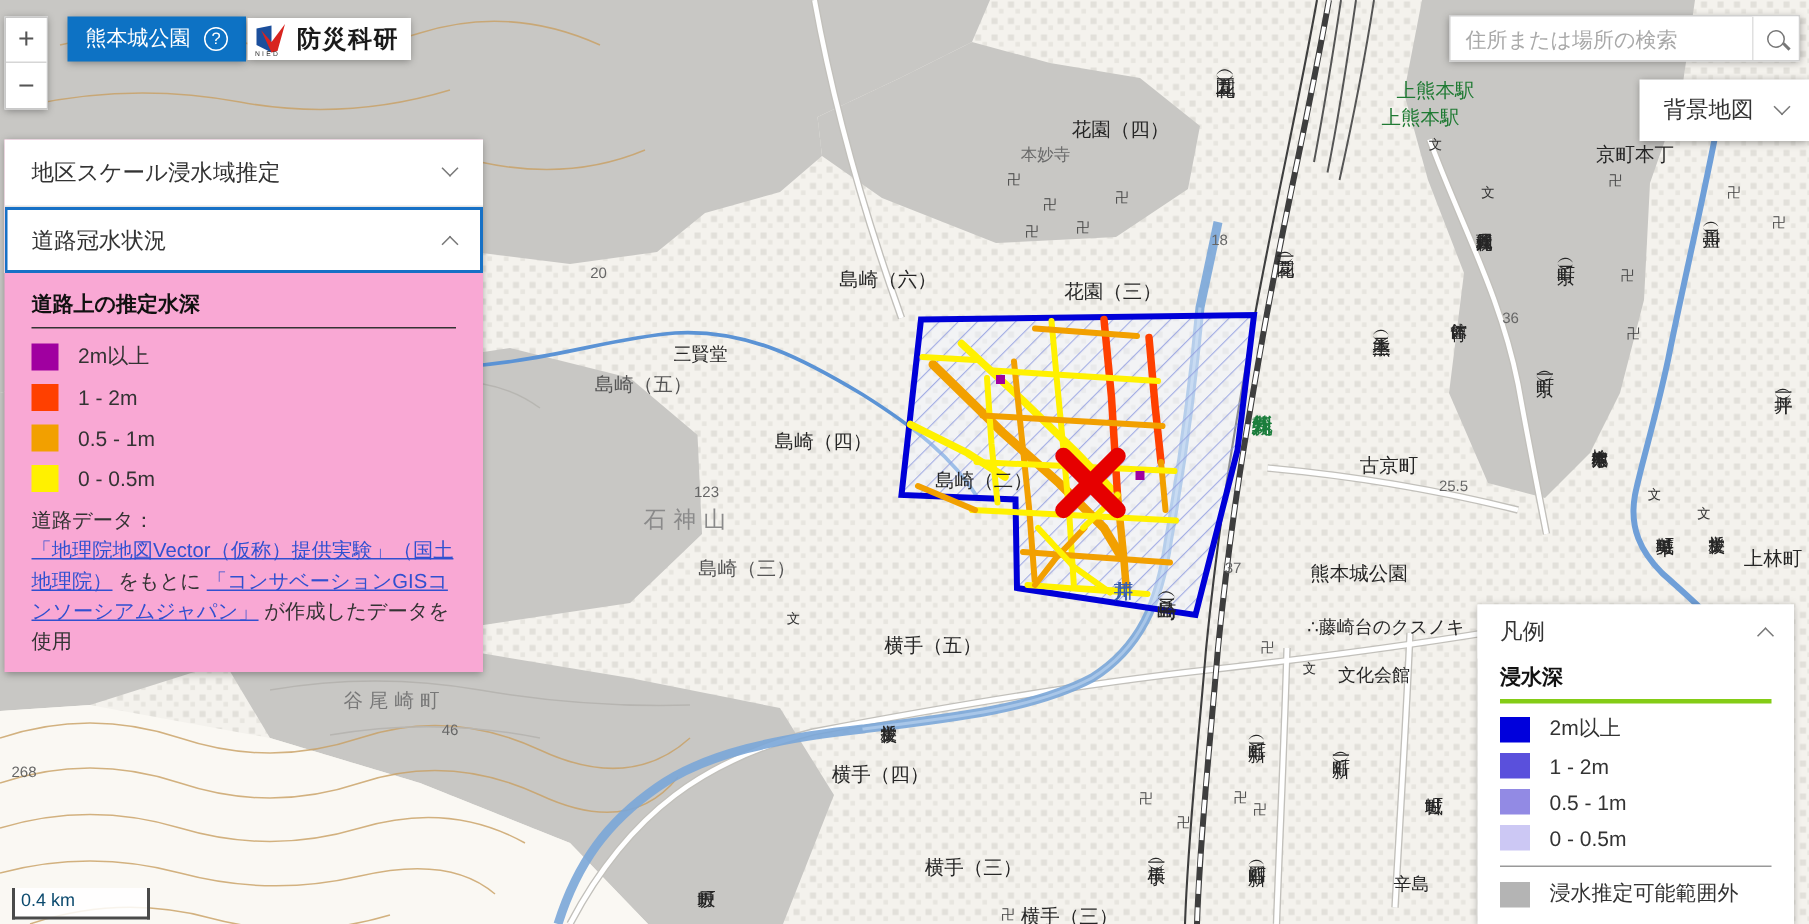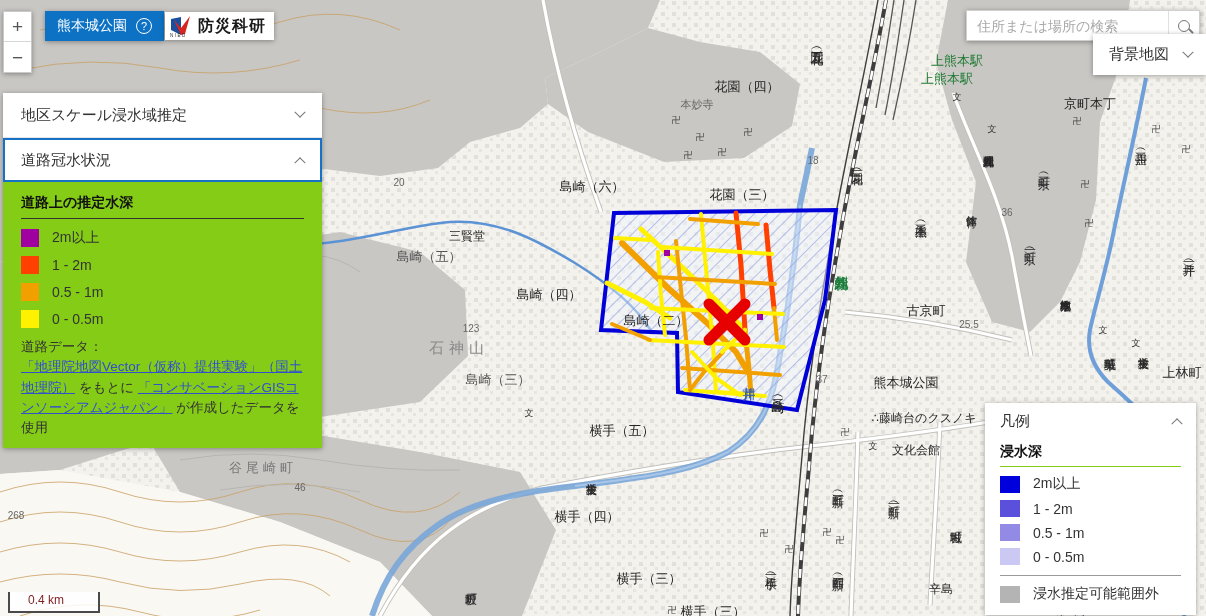--- a/index.html
+++ b/index.html
@@ -37,55 +37,55 @@
 
   #search-box { position:absolute; left:966px; top:10px; width:234px; height:31px; background:#fff; border:1px solid #d0d0d0;
     display:flex; align-items:center; }
   #search-input { flex:1; height:100%; border:none; outline:none; padding:0 10px; font-size:14px; color:#333; background:transparent; }
   #search-input::placeholder { color:#a9a9a9; }
   #search-btn { width:33px; height:100%; border:none; border-left:1px solid #e0e0e0; background:#fff; cursor:pointer;
     display:flex; align-items:center; justify-content:center; }
   .mag { position:relative; width:12px; height:12px; border:1.8px solid #777; border-radius:50%; }
   .mag::after { content:""; position:absolute; width:6px; height:1.8px; background:#777; transform:rotate(45deg); right:-5px; bottom:-1px; }
 
-  #basemap-btn { position:absolute; left:1093px; top:34px; width:113px; height:41px; background:#fff; border:none; cursor:pointer;
+  #basemap-btn { position:absolute; left:1093px; top:53px; width:113px; height:41px; background:#fff; border:none; cursor:pointer;
     display:flex; align-items:center; justify-content:space-between; padding:0 14px 0 16px; font-size:15px; color:#333; }
 
   .chev { display:inline-block; width:8px; height:8px; border-right:1.6px solid #777; border-bottom:1.6px solid #777; flex:none; }
   .chev.down { transform:rotate(45deg) translate(-2px,-2px); }
   .chev.up { transform:rotate(-135deg) translate(-2px,-2px); }
 
   
-  #left-panel { position:absolute; left:3px; top:93px; width:319px; background:#84cc16; }
+  #left-panel { position:absolute; left:3px; top:93px; width:319px; background:#f9a8d4; }
   .sec-head { height:45px; display:flex; align-items:center; justify-content:space-between; padding:0 18px; font-size:15px;
     color:#333; cursor:pointer; background:#fff; border:none; width:100%; text-align:left; }
   #sec-district { border-bottom:1px solid #e4e4e4; }
   #sec-road { box-shadow:inset 0 0 0 2px var(--accent2); height:44px; }
   #road-content { padding:12px 18px 10px; }
   #road-depth-title { font-size:14px; font-weight:bold; color:#111; border-bottom:1px solid #333; padding-bottom:6px; margin-bottom:10px; }
   .lg-row { display:flex; align-items:center; margin-bottom:9px; }
   .lg-swatch { width:18px; height:18px; margin-right:13px; flex:none; }
   .lg-label { font-size:14px; color:#333; }
   #road-note { font-size:13.5px; color:#333; line-height:1.5; margin-top:6px; }
   #road-note a { color:#3050d0; text-decoration:underline; cursor:pointer; }
   #sec-building { border-top:1px solid #e0e0e0; height:44px; }
 
   
   #legend-panel { position:absolute; left:985px; top:403px; width:211px; background:#fff; }
   #legend-head { height:36px; display:flex; align-items:center; justify-content:space-between; padding:0 15px; font-size:15px; color:#333;
     cursor:pointer; background:#fff; border:none; width:100%; }
   #legend-body { padding:4px 15px 12px; }
-  #legend-subtitle { font-size:14px; font-weight:bold; color:#111; border-bottom:1px solid #84cc16; padding-bottom:5px; margin-bottom:8px; }
+  #legend-subtitle { font-size:14px; font-weight:bold; color:#111; border-bottom:3px solid #84cc16; padding-bottom:5px; margin-bottom:8px; }
   .fl-row { display:flex; align-items:center; margin-bottom:7px; }
   .fl-swatch { width:20px; height:17px; margin-right:13px; flex:none; }
   #legend-divider { border-top:1px solid #999; margin:10px 0 9px; }
 
   
   #scale-bar { position:absolute; left:8px; top:592px; width:92px; height:21px; background:rgba(255,255,255,.85);
-    border:2px solid #4a4a4a; border-top:none; font-size:12px; color:#7f1d1d; padding:1px 0 0 18px; }
+    border:2px solid #4a4a4a; border-top:none; font-size:12px; color:#0c4a6e; padding:1px 0 0 4px; }
 </style>
 </head>
 <body>
 
 <div id="app">
 
   <svg id="map-svg" width="1206" height="616" viewBox="0 0 1206 616">
     <defs>
       <pattern id="bld" width="11" height="11" patternUnits="userSpaceOnUse">
         <rect width="11" height="11" fill="#f4f2ed"></rect>

